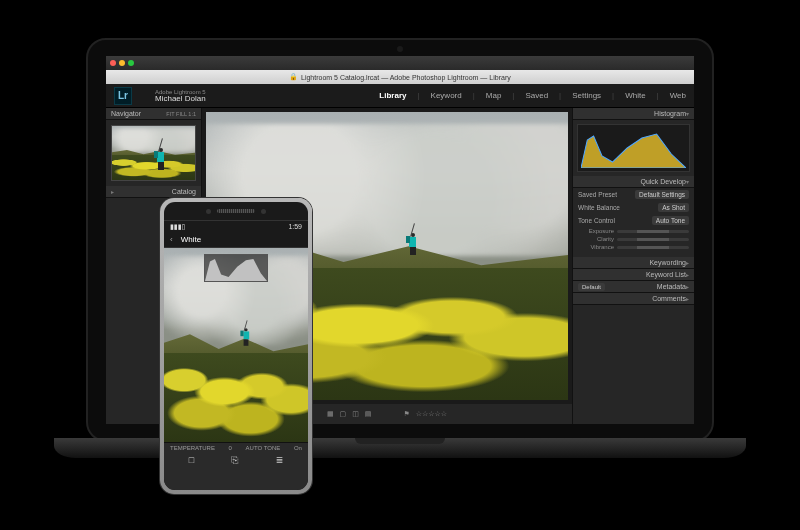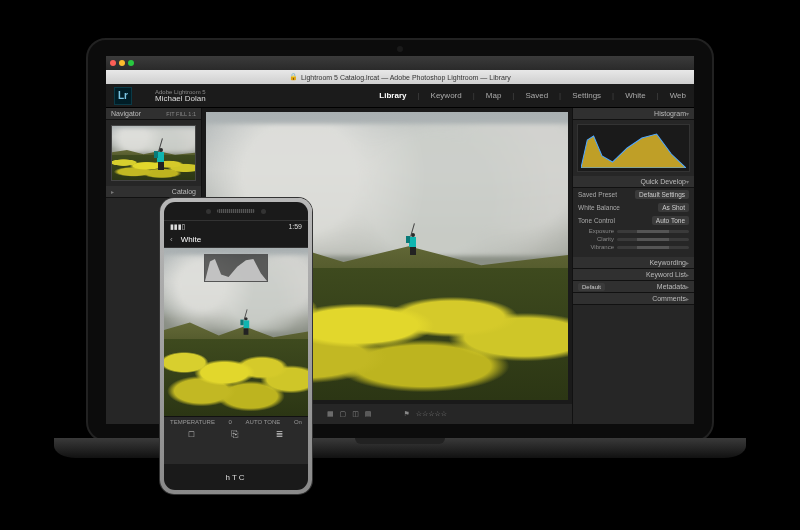--- a/index.html
+++ b/index.html
@@ -300,17 +300,14 @@
         <span>0</span>
         <span>AUTO TONE</span>
         <span>On</span>
       </div>
       <div class="ph-row" style="justify-content:space-around;color:#ccc;font-size:9px;">
         <span>□</span>
         <span>⎘</span>
         <span>≣</span>
       </div>
     </div>
-    <div class="ph-bot">
-      <span class="htc">hTC</span>
-    </div>
   </div>
 </div>
 
 </body></html>

